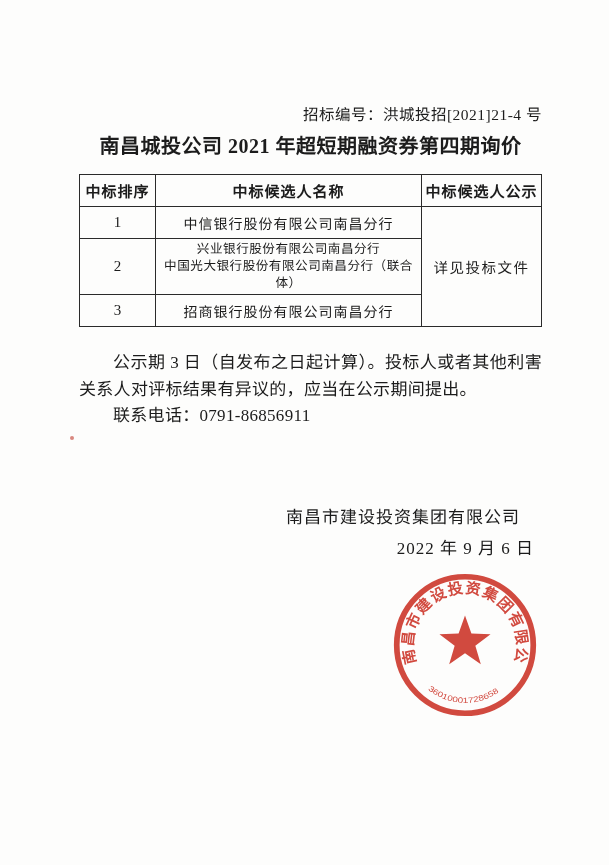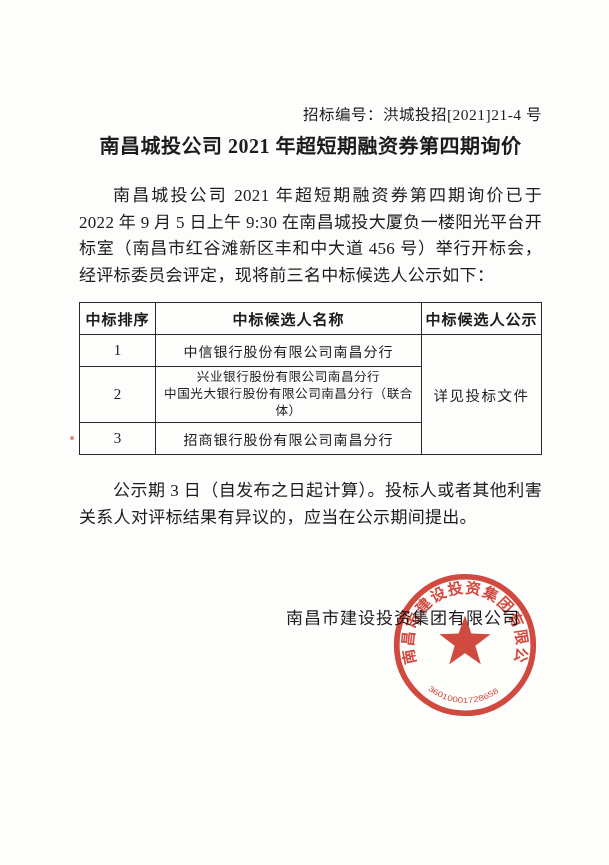--- a/index.html
+++ b/index.html
@@ -94,21 +94,20 @@
 <body>
 
 <div class="page">
 
   <div class="doc-number">招标编号：洪城投招[2021]21-4 号</div>
 
   <div class="title">
     <div>南昌城投公司 2021 年超短期融资券第四期询价</div>
   </div>
 
-  <p class="intro">南昌城投公司 2021 年超短期融资券第四期询价已于 2022 年 9 月 5 日上午 9:30 在南昌城投大厦负一楼阳光平台开标室（南昌市红谷滩新区丰和中大道 456 号）举行开标会，经评标委员会评定，现将前三名中标候选人公示如下：</p>
 
   <table class="bid-table">
     <colgroup>
       <col style="width:76px">
       <col style="width:266px">
       <col style="width:120px">
     </colgroup>
     <thead>
       <tr>
         <th>中标排序</th>
@@ -130,23 +129,25 @@
         </td>
       </tr>
       <tr class="r3">
         <td class="rank">3</td>
         <td><span class="cell-name">招商银行股份有限公司南昌分行</span></td>
       </tr>
     </tbody>
   </table>
 
   <p class="note first">公示期 3 日（自发布之日起计算）。投标人或者其他利害关系人对评标结果有异议的，应当在公示期间提出。</p>
+  <p class="note">联系电话：0791-86856911</p>
 
   <div class="signature">
     <div class="sig-company">南昌市建设投资集团有限公司</div>
+    <div class="sig-date">2022 年 9 月 6 日</div>
   </div>
 
   <div class="speck"></div>
 
   <svg class="seal" viewBox="0 0 145 145" xmlns="http://www.w3.org/2000/svg">
     <circle cx="72.5" cy="72.5" r="66" fill="none" stroke="#d03a2f" stroke-width="5.5"></circle>
     <polygon points="72.5,44 66.3,61.5 47.8,62 62.5,73.2 57.2,91 72.5,80.5 87.8,91 82.5,73.2 97.2,62 78.7,61.5" fill="#d03a2f"></polygon>
     <defs>
       <path id="sealTopArc" d="M 25.5 89.6 A 50 50 0 1 1 119.5 89.6" fill="none"></path>
       <path id="sealBottomArc" d="M 36.5 115.4 A 56 56 0 0 0 108.5 115.4" fill="none"></path>

